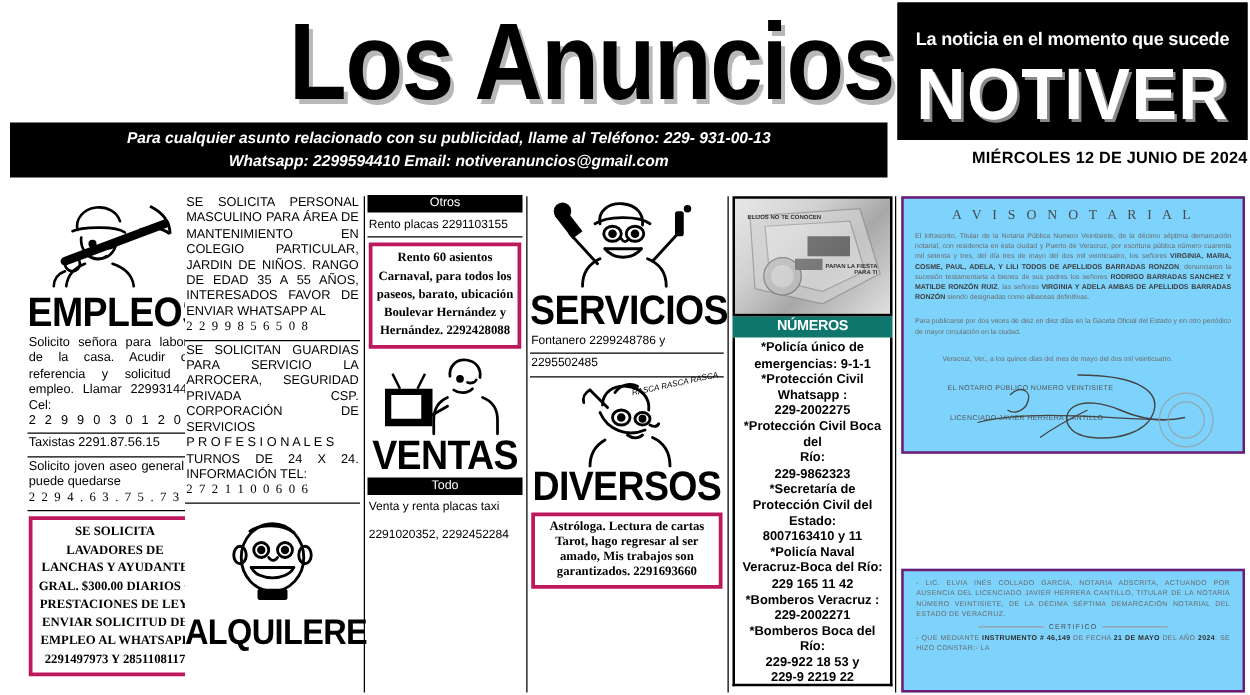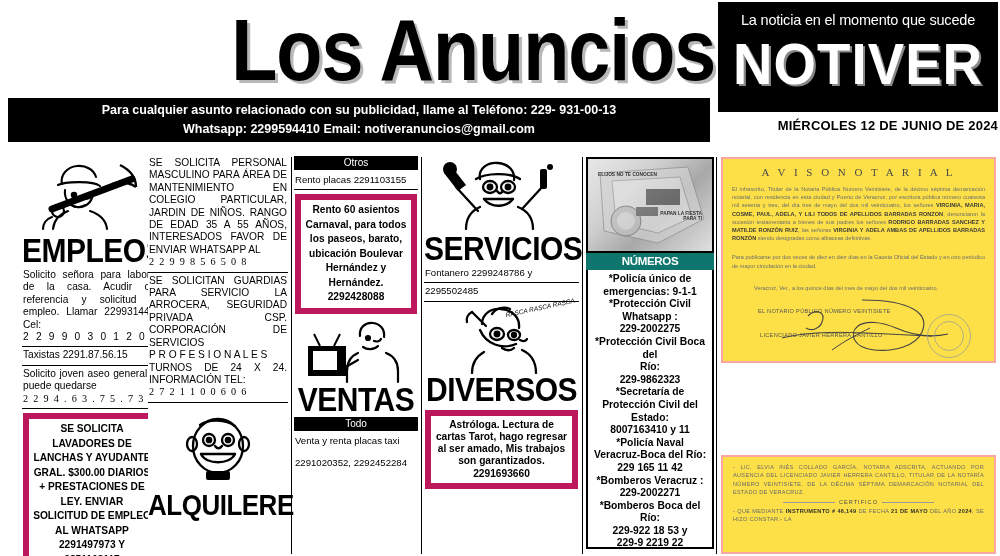--- a/index.html
+++ b/index.html
@@ -24,32 +24,32 @@
     font-weight:bold; font-size:74px; letter-spacing:-1px;
     color:#000; line-height:78px;
     text-shadow: 3px 3px 0 #b8b8b8;
     transform: scaleY(1.18) scaleX(1.02);
     white-space:nowrap;
   }
   .contact-bar {
     position:absolute; left:6px; top:96px; width:702px; height:44px;
     background:#000; color:#fff;
     display:flex; flex-direction:column; align-items:center; justify-content:center;
-    font-weight:bold; font-size:12.5px; line-height:19px;
+    font-weight:bold; font-size:12.5px; line-height:19px;font-style:italic;
   }
   .contact-bar span { white-space:nowrap; }
 
   .masthead-right { position:absolute; left:718px; top:2px; width:280px; height:150px; }
   .notiver-box {
     position:absolute; left:0; top:0; width:280px; height:110px;
     background:#000; border:2px solid #000;
     display:flex; flex-direction:column; align-items:center; justify-content:flex-start;
   }
   .notiver-slogan {
-    color:#fff; font-weight:normal; font-size:14.5px; margin-top:8px; white-space:nowrap;
+    color:#fff; font-weight:bold; font-size:14.5px; margin-top:20px; white-space:nowrap;
     letter-spacing:-0.2px;
   }
   .notiver-name {
     color:#fff; font-weight:bold; font-size:52px; line-height:58px;
     letter-spacing:1px; transform:scaleY(1.12) scaleX(1.05); margin-top:7px;
     text-shadow: 2px 2px 0 #888;
   }
   .issue-date {
     position:absolute; left:0; top:116px; width:280px;
     text-align:right; font-weight:bold; font-size:13px; color:#000;
@@ -73,22 +73,22 @@
     font-size:10.2px; line-height:12.4px; color:#000;
     text-align:justify; padding:2px 1px 3px 1px;
     border-bottom:1px solid #000;
   }
   .ad.nb { border-bottom:none; }
   .spaced { letter-spacing:2.2px; }
   .spaced2 { letter-spacing:1.3px;font-family:Liberation Serif, serif; }
 
   
   .boxed {
-    border:6px solid #be185d; padding:3px 3px; margin:4px 1px;
-    text-align:center; font-weight:bold; font-size:10.2px; line-height:12.2px;
+    border:3px solid #be185d; padding:3px 3px; margin:4px 1px;
+    text-align:center; font-weight:bold; font-size:10.2px; line-height:12.2px;font-family:Liberation Serif, serif;
   }
   .boxed.lh { line-height:14.5px; }
 
   
   .cat-bar {
     background:#000; color:#fff; text-align:center;
     font-size:10px; line-height:14px; height:14px; margin:1px 0 2px 0;
   }
 
   
@@ -113,21 +113,21 @@
     letter-spacing:-0.3px;
   }
   .emg-list {
     border:2px solid #000; border-top:none; margin:0 1px;
     text-align:center; font-weight:bold; font-size:10.3px; line-height:12.6px;
     padding:3px 2px 0 2px; height:279px; overflow:hidden;
   }
 
   
   .notarial {
-    position:absolute; left:2px; width:275px; border:2px solid #fca5a5; background:#fde047;
+    position:absolute; left:2px; width:275px; border:2px solid #701a75; background:#7dd3fc;
     padding:7px 9px;
   }
   .notarial-title {
     text-align:center; font-size:11px; letter-spacing:3px; margin-bottom:7px;
     font-family:"Liberation Serif", serif; color:#4a4a4a;
   }
   .notarial-body {
     font-size:5.6px; line-height:8.2px; text-align:justify; color:#6d6d6d;
     font-family:"Liberation Sans", sans-serif;
   }

